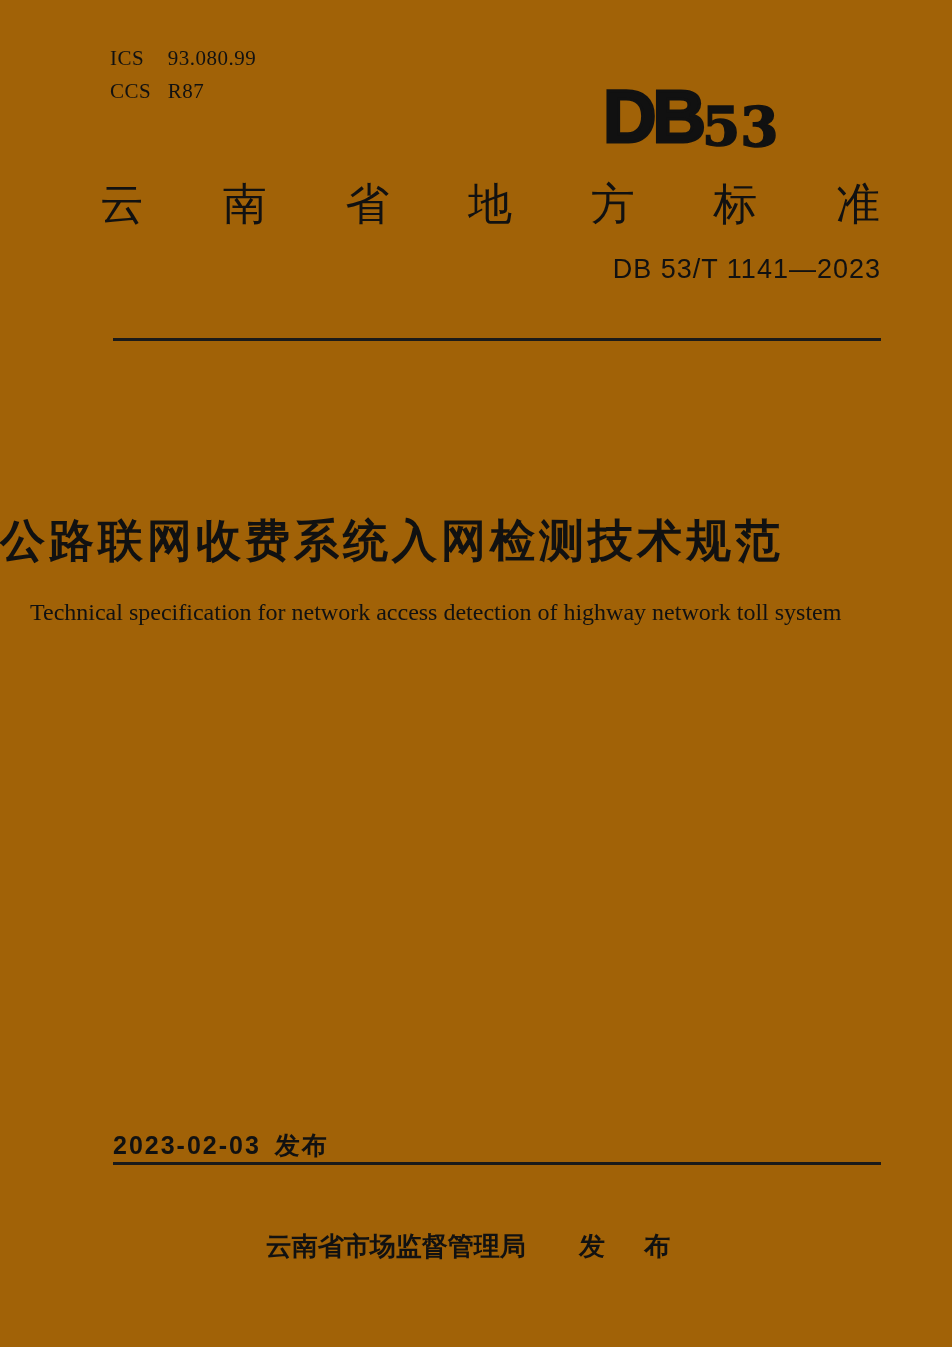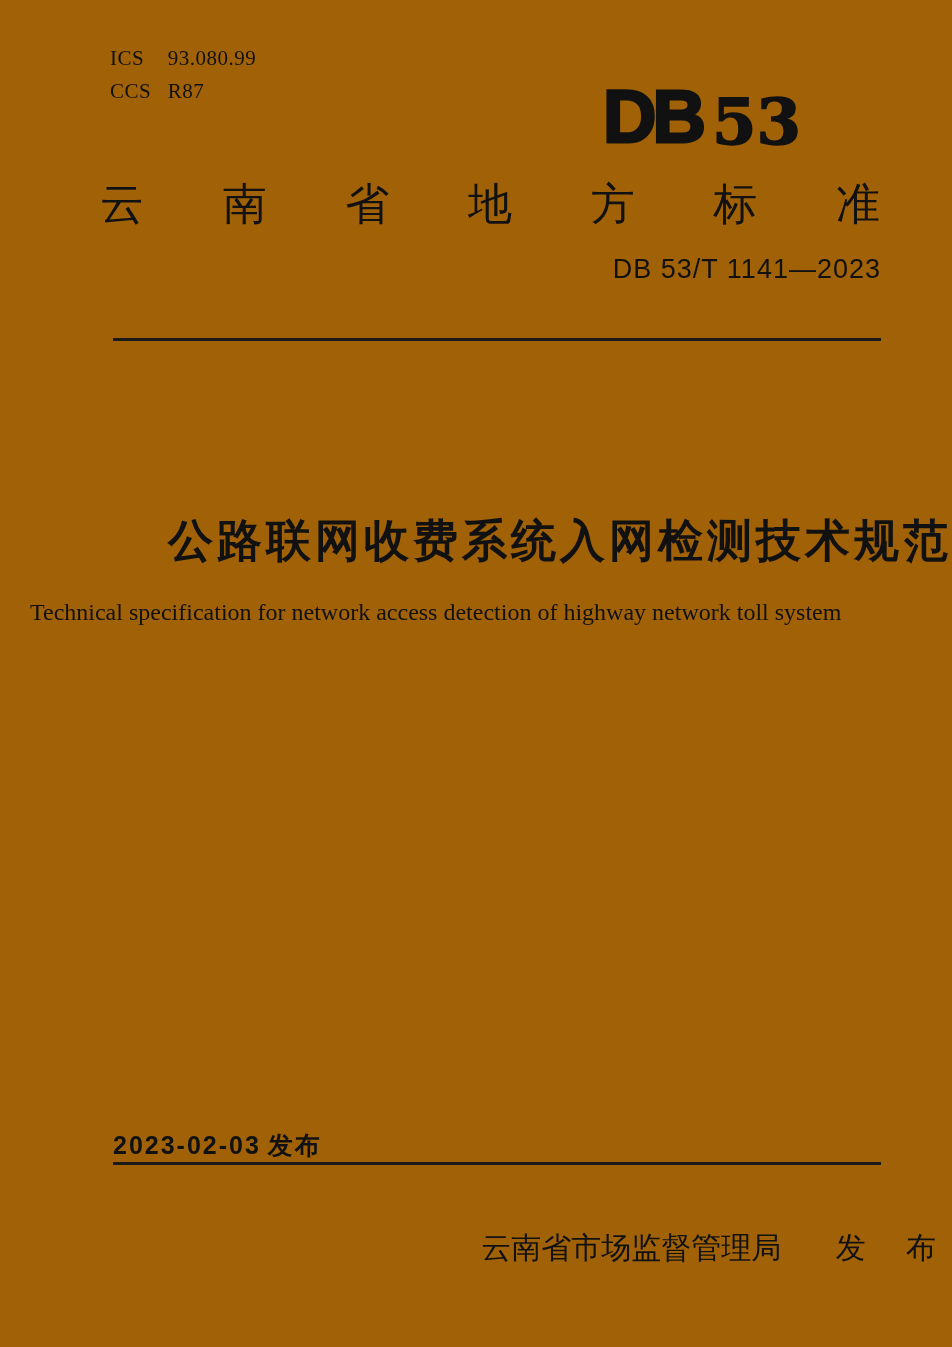--- a/index.html
+++ b/index.html
@@ -46,22 +46,21 @@
     font-family: "Liberation Sans", "DejaVu Sans", sans-serif;
     font-weight: 900;
     font-size: 74px;
     letter-spacing: -4px;
     text-align: center;
     -webkit-text-stroke: 3px #111111;
   }
   .db-logo .db-number {
     font-family: "DejaVu Serif", "Liberation Serif", serif;
     font-weight: 900;
-    font-size: 64px;
-    margin-left: 10px;
+    font-size: 55px;
     -webkit-text-stroke: 1.5px #111111;
   }
 
   
   .std-name {
     position: absolute;
     left: 100px;
     right: 72px;
     top: 182px;
     display: flex;
@@ -90,21 +89,21 @@
   }
   .rule-top { top: 338px; }
   .rule-bottom { top: 1162px; }
 
   
   .title-cn {
     position: absolute;
     left: 0;
     right: 0;
     top: 518px;
-    text-align: right;
+    text-align: left;
     font-size: 45px;
     font-weight: 600;
     letter-spacing: 4px;
     line-height: 1;
   }
   .title-en {
     position: absolute;
     left: 30px;
     right: 30px;
     top: 598px;
@@ -120,31 +119,31 @@
     left: 113px;
     right: 62px;
     top: 1133px;
     display: flex;
     justify-content: space-between;
     font-size: 25px;
     font-weight: 600;
     line-height: 1;
   }
   .dates .date-value { letter-spacing: 2px; }
-  .dates .date-label { margin-left: 0; letter-spacing: 2px; }
+  .dates .date-label { margin-left: 7px; letter-spacing: 2px; }
 
   
   .publisher-line {
     position: absolute;
     left: 0;
     right: 0;
     top: 1233px;
-    text-align: right;
-    font-size: 30px;
-    font-weight: 400;
+    text-align: center;
+    font-size: 26px;
+    font-weight: 700;
     line-height: 1;
   }
   .publisher-line .publish-label {
     margin-left: 46px;
     letter-spacing: 16px;
   }
 </style>
 </head>
 <body>
 

